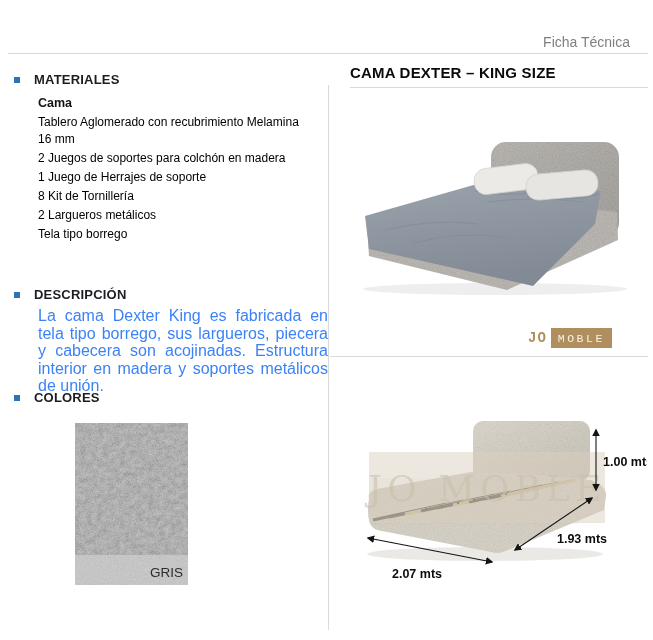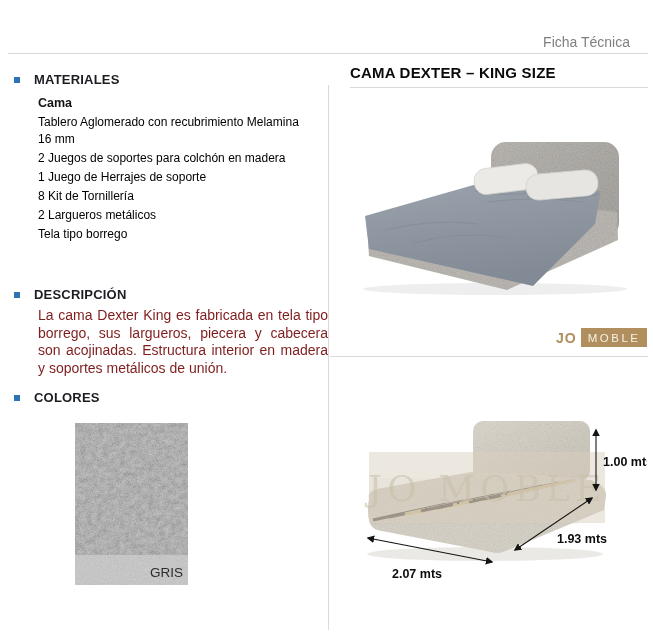--- a/index.html
+++ b/index.html
@@ -17,37 +17,37 @@
   .sec-head{display:flex;align-items:flex-start;}
   .sq-bullet{width:6px;height:6px;background:#2e74b5;margin-top:5px;margin-right:14px;flex:0 0 auto;}
   .sec-title{font-size:13px;font-weight:bold;color:#1c1d22;letter-spacing:.2px;}
 
   #sec-materiales{left:14px;top:72px;}
   #cama-sub{left:38px;top:96px;font-size:12.5px;font-weight:bold;color:#141414;}
   #mat-list{left:38px;top:114px;width:272px;font-size:12px;color:#000000;}
   #mat-list .mat-item{line-height:17px;margin-bottom:2px;}
 
   #sec-descripcion{left:14px;top:287px;}
-  #desc-text{left:38px;top:307px;width:290px;font-size:14px;line-height:17.5px;
-             text-align:justify;color:#7f1d1d;}
+  #desc-text{left:38px;top:307px;width:290px;font-size:16px;line-height:17.5px;
+             text-align:justify;color:#3b82f6;}
 
   #sec-colores{left:14px;top:390px;}
   #swatch{left:75px;top:423px;width:113px;height:162px;}
 
   
   #v-rule{left:328px;top:85px;width:1px;height:545px;background:#dadada;}
   #product-title{left:350px;top:64px;font-size:15px;font-weight:bold;color:#0b0b0b;letter-spacing:.2px;}
   #title-rule{left:350px;top:87px;width:298px;height:1px;background:#d9d9d9;}
   #mid-rule{left:330px;top:356px;width:318px;height:1px;background:#d9d9d9;}
 
   #bed-photo{left:355px;top:130px;}
   #bed-drawing{left:351px;top:390px;}
 
-  #brand-logo{left:556px;top:328px;display:flex;align-items:center;gap:4px;
-              font-family:Liberation Sans, sans-serif;}
+  #brand-logo{left:528px;top:328px;display:flex;align-items:center;gap:4px;
+              font-family:Liberation Mono, monospace;}
   #brand-jo{color:#b08e5d;font-size:14px;font-weight:bold;letter-spacing:1px;}
   #brand-moble{background:#b08e5d;color:#f7f2e6;font-size:11.5px;letter-spacing:2.5px;
                padding:4px 7px 3px 7px;}
 </style>
 </head>
 <body>
 
 <svg width="0" height="0" style="position:absolute" aria-hidden="true">
   <defs>
     <filter id="fnFine" x="0" y="0" width="100%" height="100%">

